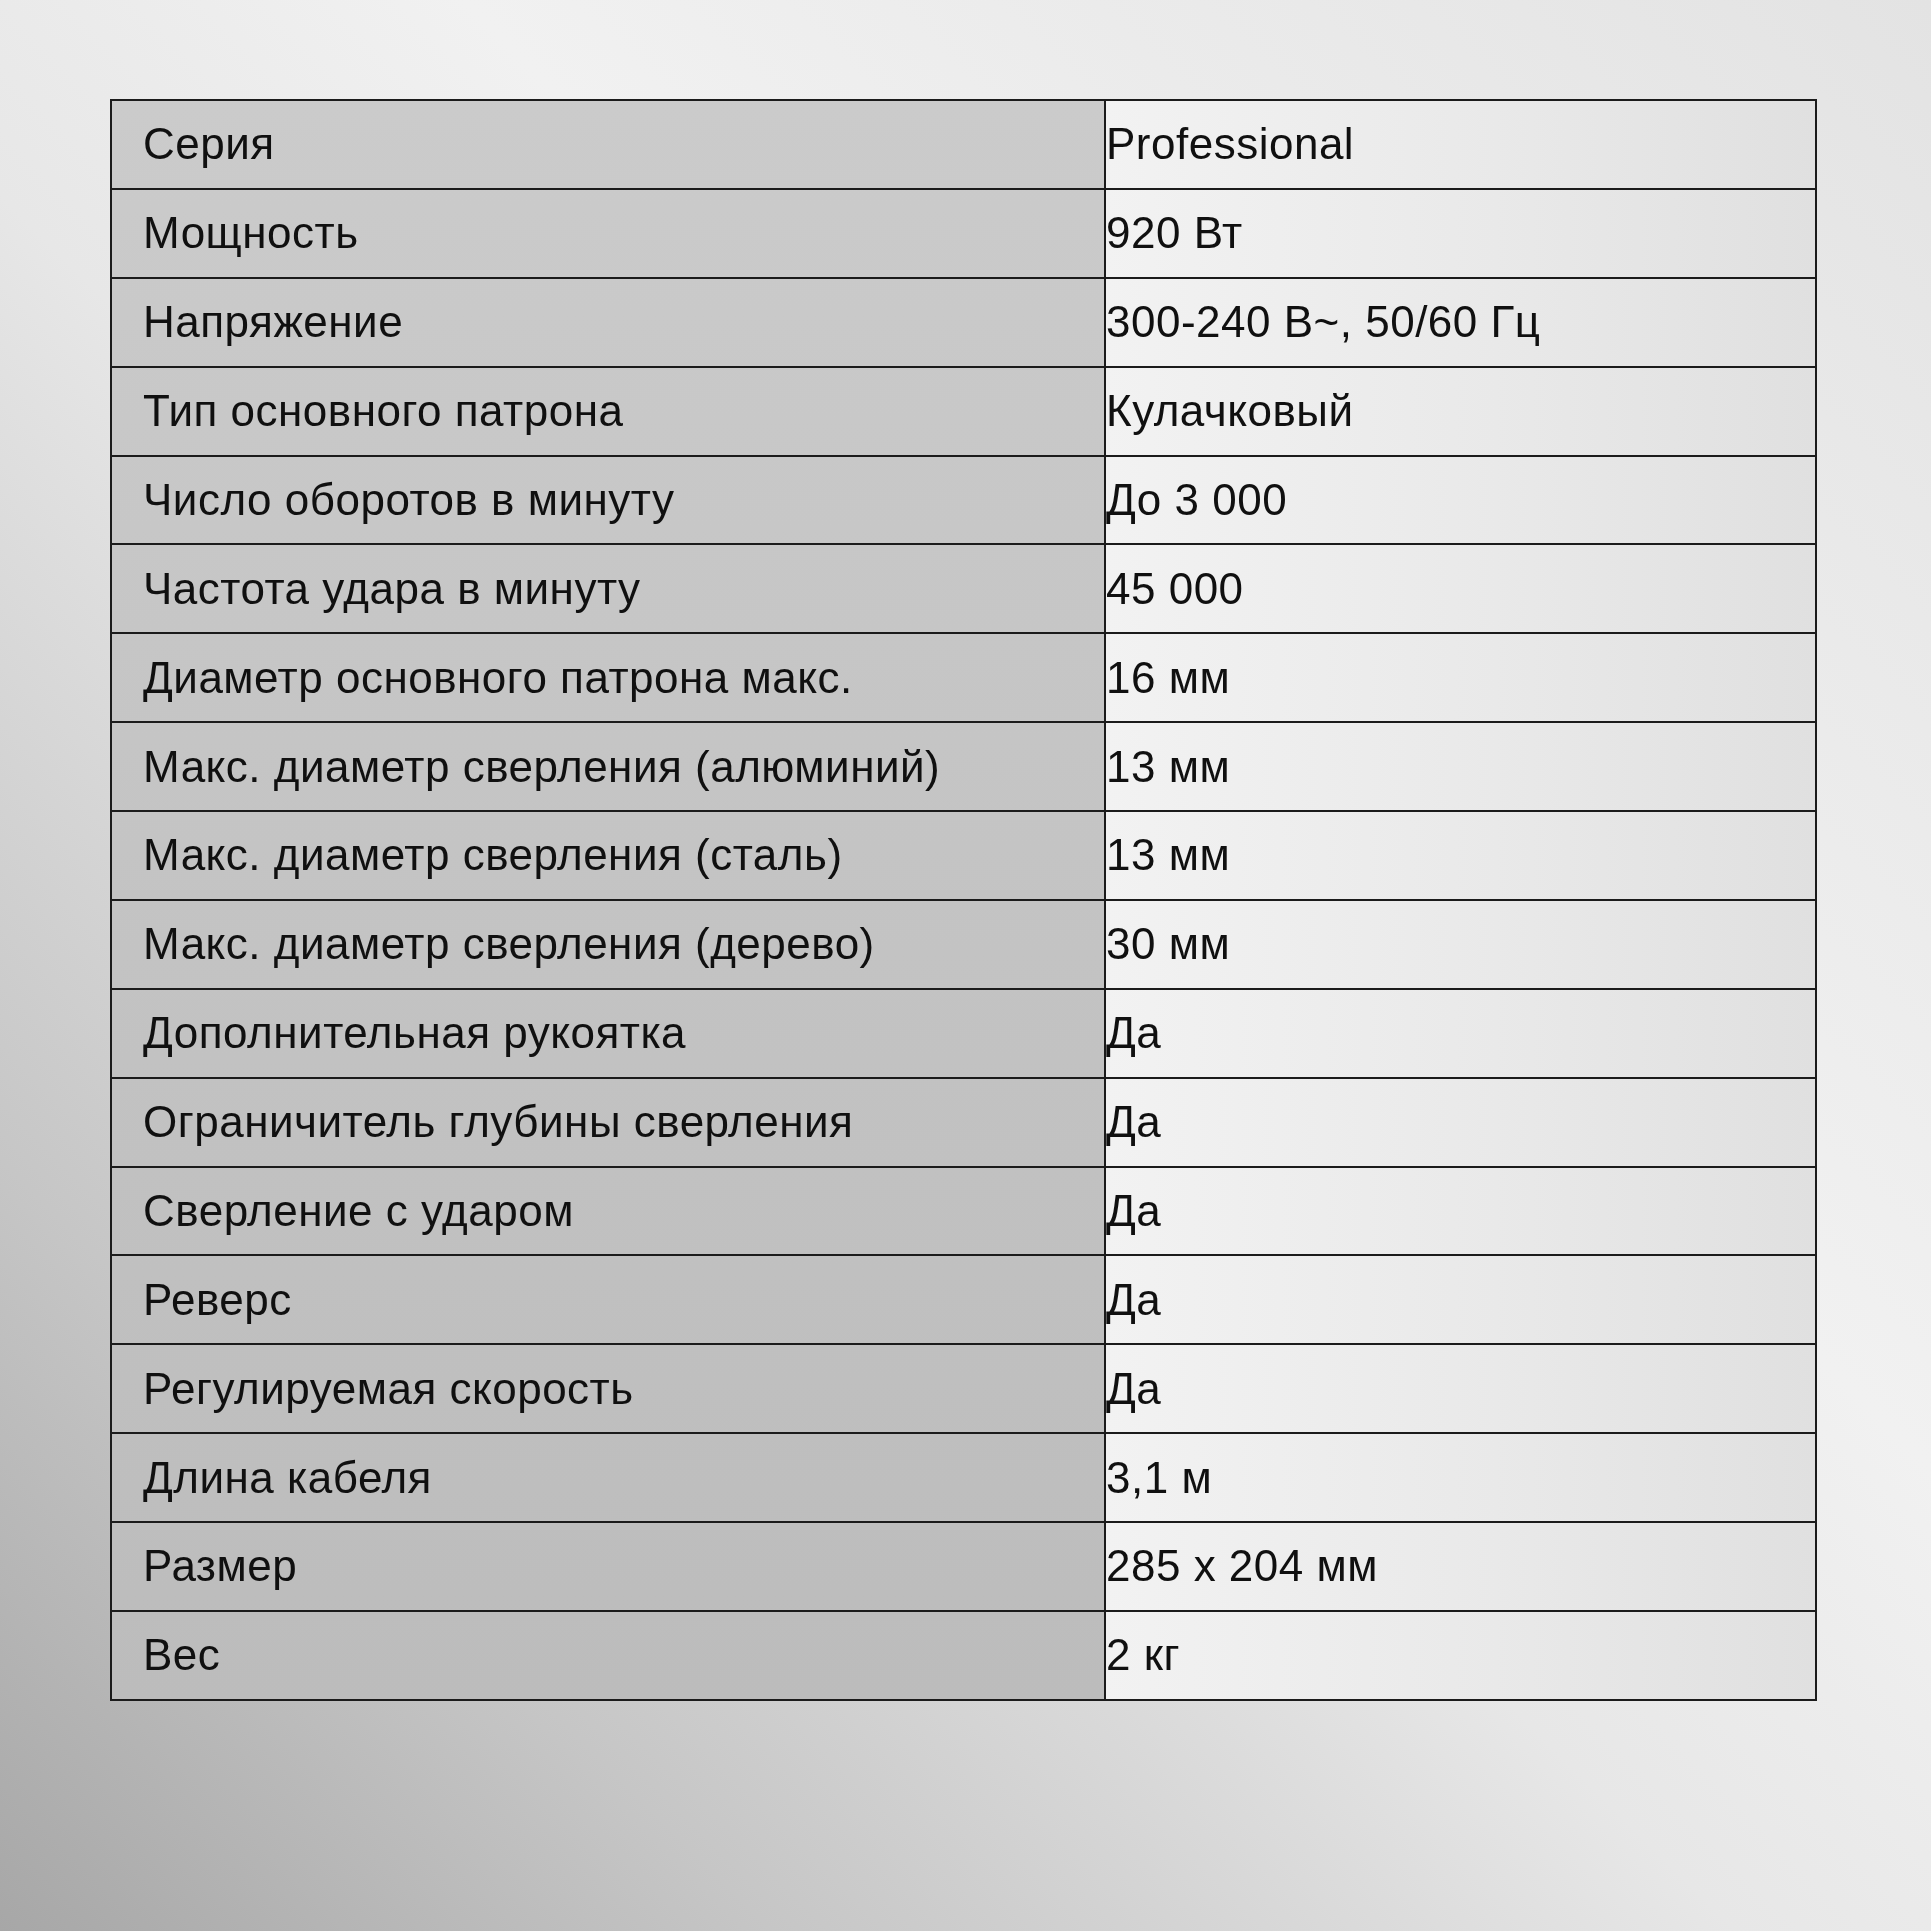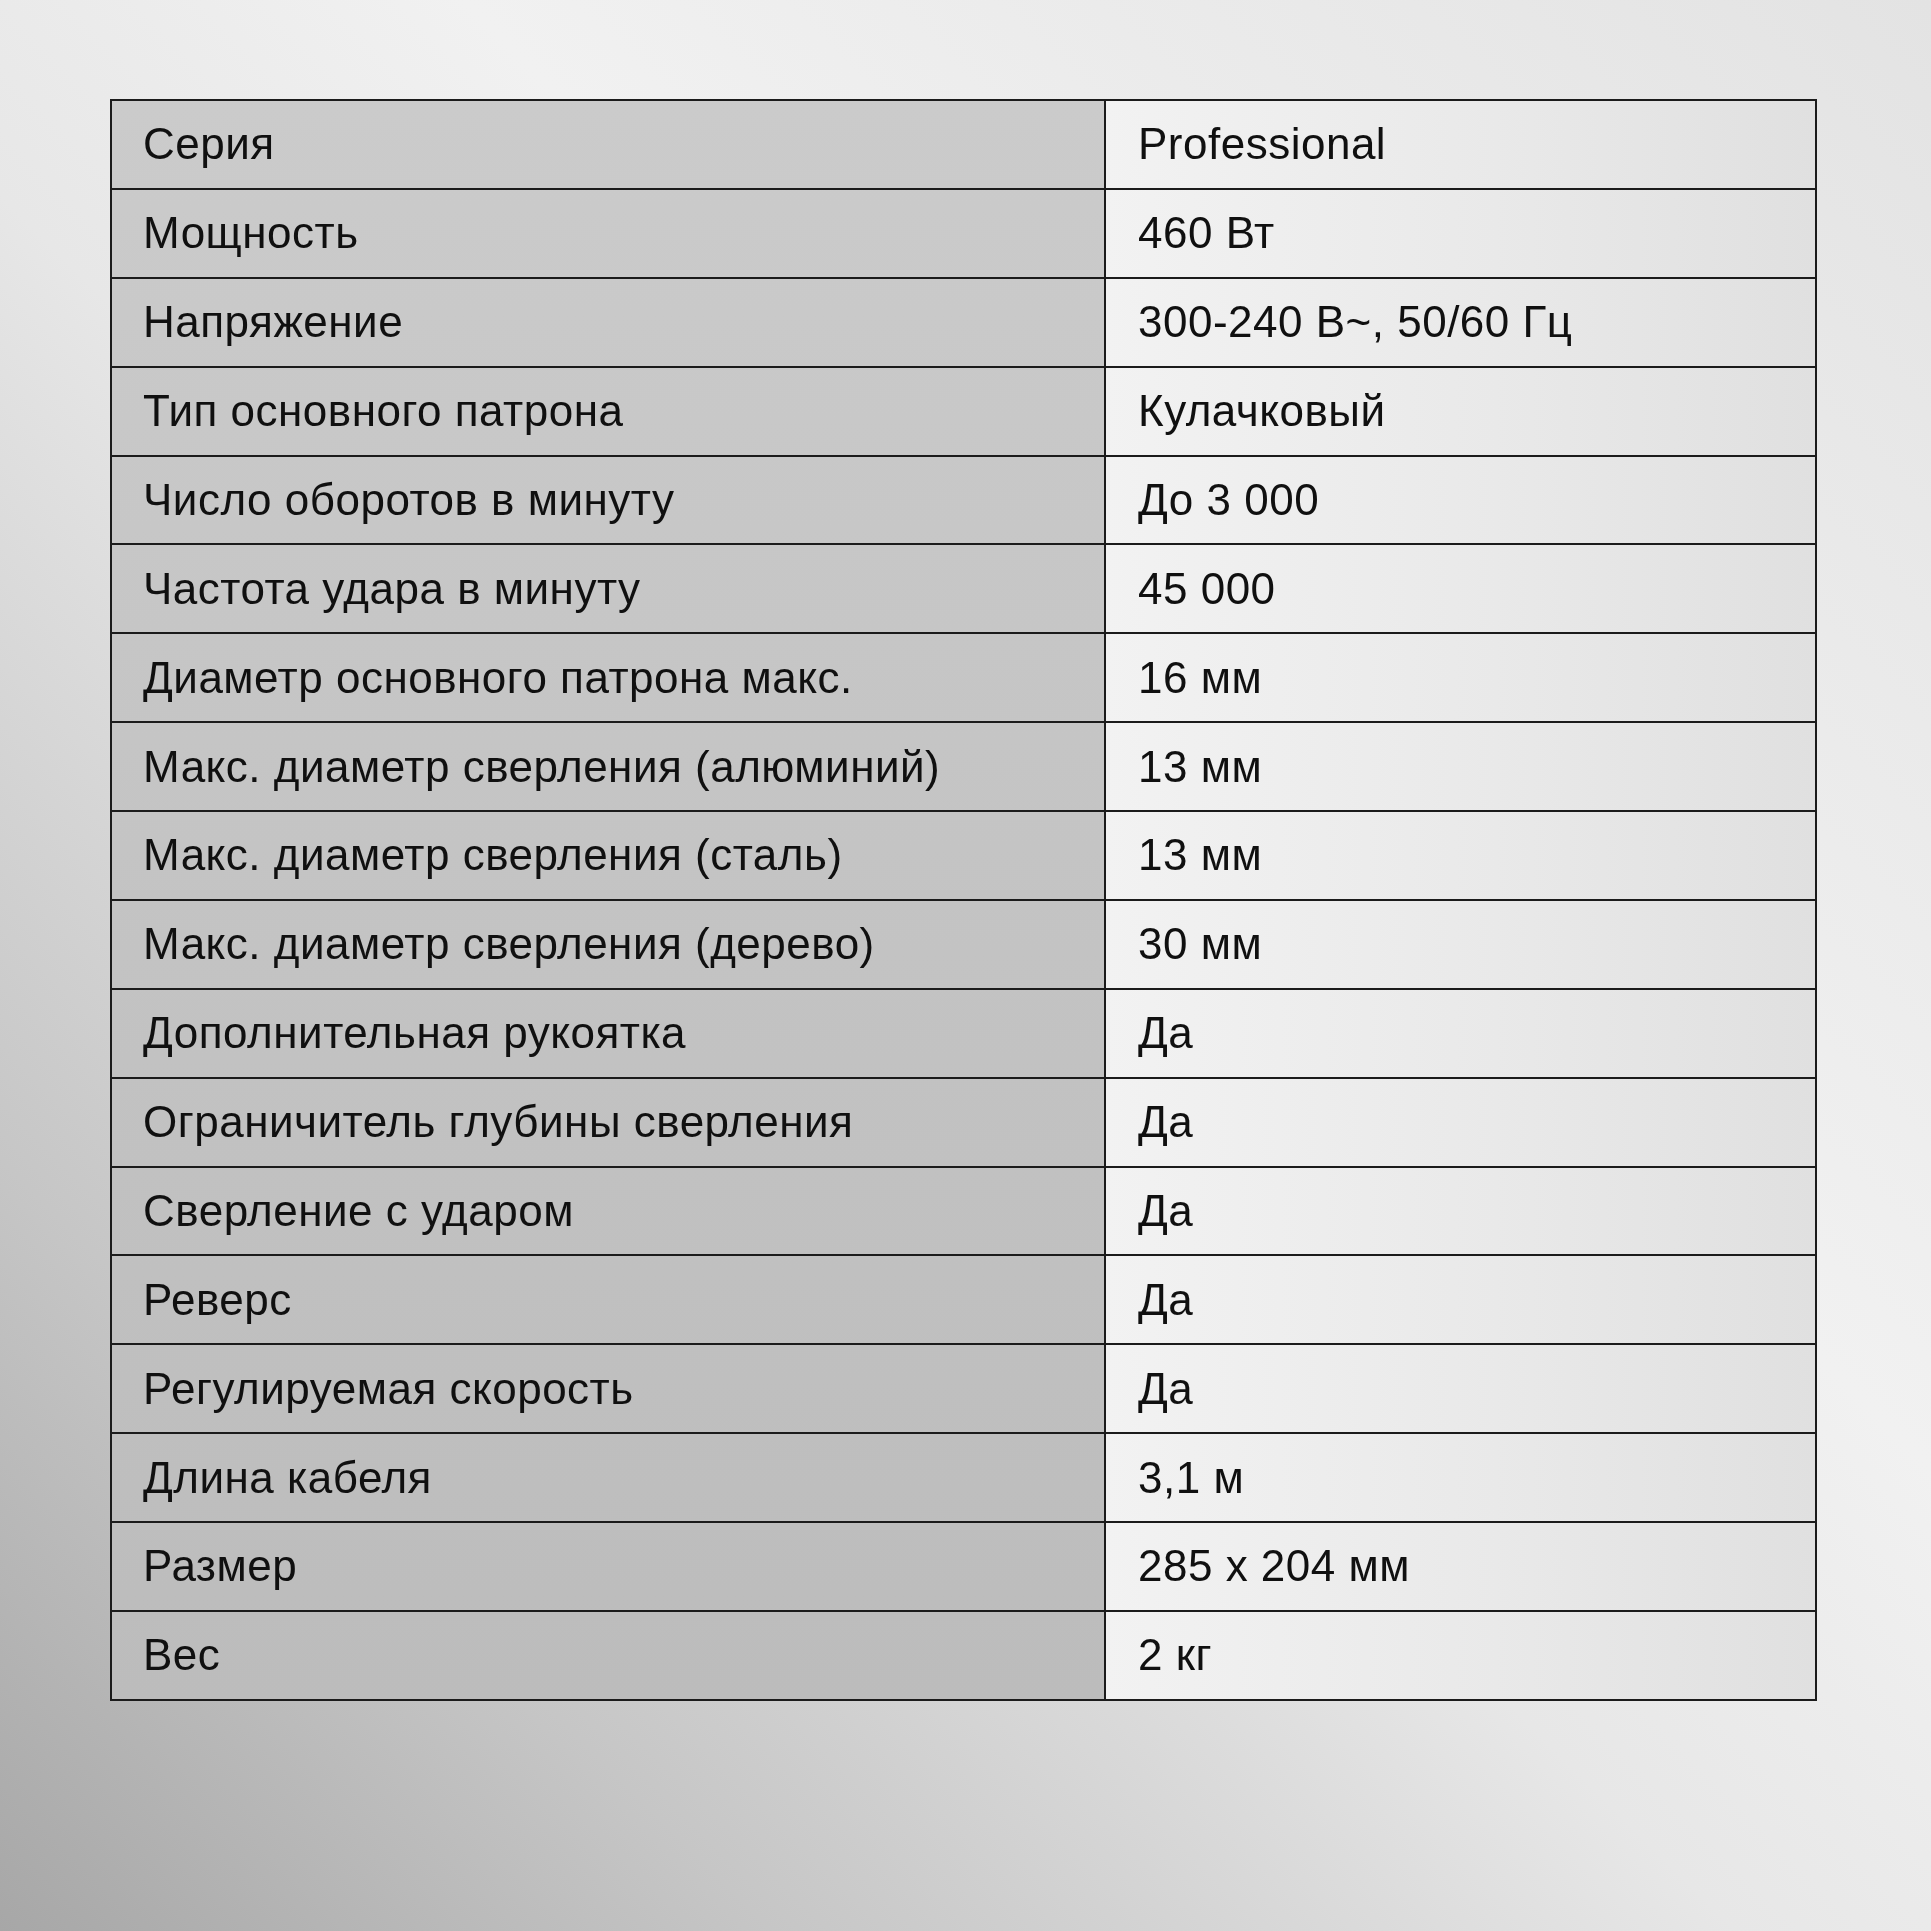--- a/index.html
+++ b/index.html
@@ -57,37 +57,36 @@
     width: 58.3%;
     background: transparent;
     padding-left: 31px;
   }
   td.value-cell {
     width: 41.7%;
     background: linear-gradient(to right,
       var(--value-bg-left) 0%,
       var(--value-bg-mid) 55%,
       var(--value-bg-right) 100%);
-    padding-left: 32px;
   }
 </style>
 </head>
 <body>
 
 <div class="page">
   <table class="spec-table">
     <tbody>
   <tr class="spec-row">
     <td class="label-cell">Серия</td>
     <td class="value-cell">Professional</td>
   </tr>
 
   <tr class="spec-row">
     <td class="label-cell">Мощность</td>
-    <td class="value-cell">460 Вт</td>
+    <td class="value-cell">920 Вт</td>
   </tr>
 
   <tr class="spec-row">
     <td class="label-cell">Напряжение</td>
     <td class="value-cell">300-240 В~, 50/60 Гц</td>
   </tr>
 
   <tr class="spec-row">
     <td class="label-cell">Тип основного патрона</td>
     <td class="value-cell">Кулачковый</td>

